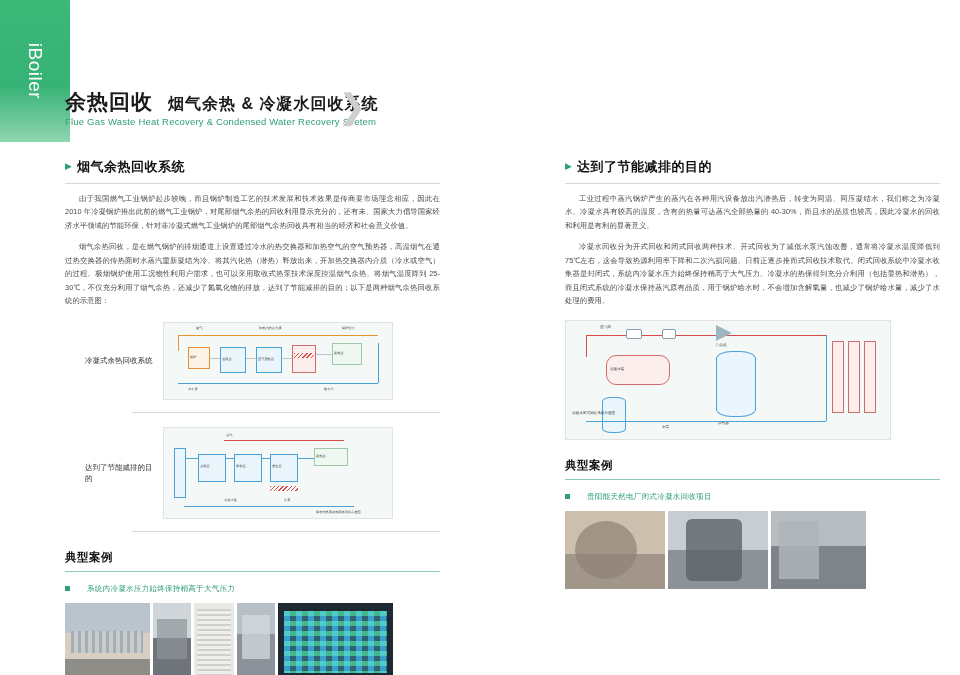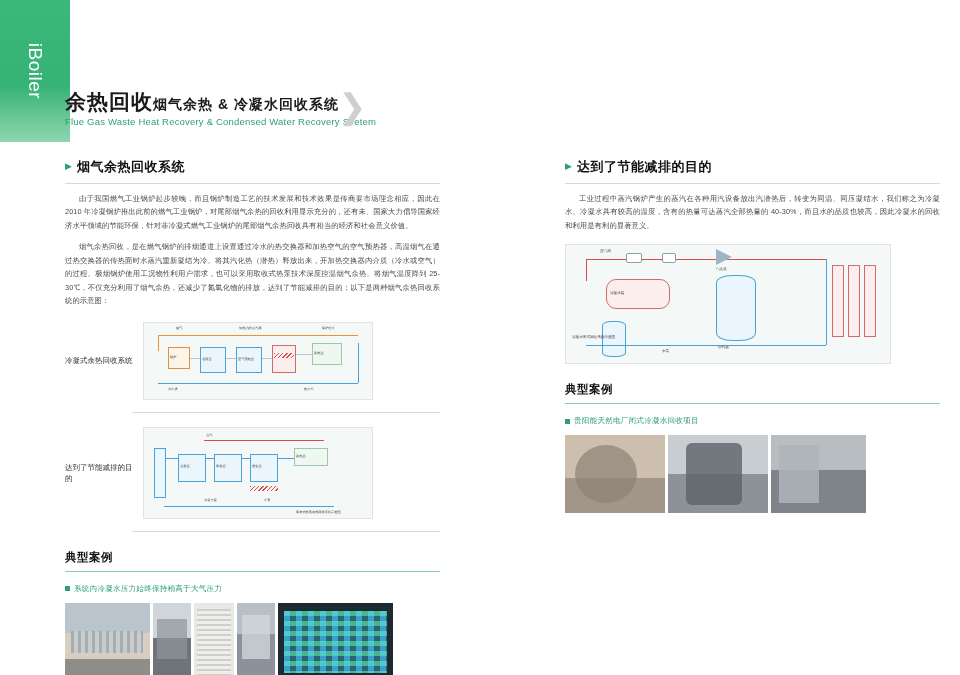--- a/index.html
+++ b/index.html
@@ -22,21 +22,21 @@
   }
   .green-tab .vtext {
     position:absolute; left:50%; top:50%;
     transform:translate(-50%,-50%) rotate(90deg);
     color:#ffffff; font-size:19px; letter-spacing:.5px;
     white-space:nowrap;
   }
   
   .header { position:absolute; left:65px; top:88px; width:420px; }
   .h-title { font-size:21px; color:#1a1a1a; font-weight:bold; letter-spacing:1px; }
-  .h-title .small { font-size:14px; font-weight:bold; }
+  .h-title .small { font-size:16px; font-weight:bold;margin-left:15px; }
   .h-sub {
     font-size:9.5px; color:#2e9f73; letter-spacing:.2px;
   }
   .chev {
     position:absolute; left:338px; top:90px;
     width:24px; height:38px; color:#cfcfcf; font-size:34px;
     line-height:34px; font-family:"Liberation Serif", serif;
   }
   .chev:after{ content:"❯"; }
   
@@ -48,21 +48,21 @@
     color:#2e9f73; font-size:9px; line-height:9px; transform:translateY(-1px);
   }
   .sec-head .t { font-size:13px; font-weight:bold; color:#111; letter-spacing:.5px; }
   .sec-rule { height:1px; background:#d8d8d8; margin-top:7px; }
   .body-p {
     font-size:7.3px; color:#4a4a4a; line-height:1.85;
     text-align:justify; margin-top:8px; letter-spacing:.1px;
   }
   .body-p.indent { text-indent:14px; }
   
-  .diag-row { display:flex; align-items:center; margin-top:14px; }
+  .diag-row { display:flex; align-items:center; margin-top:14px;margin-left:20px; }
   .diag-label {
     width:78px; font-size:7.5px; color:#333; line-height:1.5;
     padding-right:6px; text-align:left;
   }
   .diag-box {
     position:relative; width:230px; height:78px;
     background:#f4f9f7; border:1px solid #e2e2e2; overflow:hidden;
   }
   .diag-box.tall { height:92px; }
   .diag-rule { height:1px; background:#d8d8d8; width:308px; margin:12px 0 0 67px; }
@@ -83,21 +83,21 @@
       repeating-linear-gradient(135deg,#d94c4c 0 1px,transparent 1px 3px);
   }
   .cyl {
     position:absolute; border:0.7px solid #4aa3d8; background:#eaf5fc;
     border-radius:40%/12%;
   }
   
   .case-head { margin-top:18px; }
   .case-t { font-size:11.5px; color:#111; font-weight:bold; letter-spacing:.5px; }
   .case-rule { height:1px; background:#2e9f73; margin-top:6px; opacity:.55; }
-  .case-sub { display:flex; align-items:center; gap:4px; margin-top:12px; }
+  .case-sub { display:flex; align-items:center; gap:17px; margin-top:12px; }
   .case-sub .sq { width:5px; height:5px; background:#2e9f73; }
   .case-sub .st { font-size:7.6px; color:#2e9f73; letter-spacing:.2px; }
   .thumbs { display:flex; gap:3px; margin-top:9px; }
   .thumb { height:78px; position:relative; overflow:hidden; background:#bbb; }
   
   .ph1 { width:85px; background:linear-gradient(180deg,#b9c4cc 0 38%,#d8cfc2 38% 72%,#8e8d88 72% 100%); }
   .ph1:after{ content:""; position:absolute; left:6px; top:28px; width:72px; height:22px;
     background:repeating-linear-gradient(90deg,#9aa6ae 0 3px,#c5ccd2 3px 7px); opacity:.8; }
   .ph2 { width:38px; background:linear-gradient(180deg,#cfd5d8 0 45%,#6f747a 45% 100%); }
   .ph2:after{ content:""; position:absolute; left:4px; top:16px; width:30px; height:40px;
@@ -228,20 +228,21 @@
   </div>
 
   <div class="col right">
     <div class="sec-head">
       <span class="arrow">▶</span>
       <span class="t">达到了节能减排的目的</span>
     </div>
     <div class="sec-rule"></div>
 
     <div class="body-p indent">工业过程中蒸汽锅炉产生的蒸汽在各种用汽设备放出汽潜热后，转变为同温、同压凝结水，我们称之为冷凝水。冷凝水具有较高的温度，含有的热量可达蒸汽全部热量的 40-30%，而且水的品质也较高，因此冷凝水的回收和利用是有利的显著意义。</div>
+    <div class="body-p indent">冷凝水回收分为开式回收和闭式回收两种技术。开式回收为了减低水泵汽蚀改善，通常将冷凝水温度降低到 75℃左右，这会导致热源利用率下降和二次汽损问题。日前正逐步推而式回收技术取代。闭式回收系统中冷凝水收集器是封闭式，系统内冷凝水压力始终保持稍高于大气压力。冷凝水的热保得到充分介利用（包括显热和潜热），而且闭式系统的冷凝水保持蒸汽原有品质，用于锅炉给水时，不会增加含解氧量，也减少了锅炉给水量，减少了水处理的费用。</div>
 
     <div style="position:relative;margin-top:12px;width:326px;height:120px;background:#f4f9f7;border:1px solid #e2e2e2;overflow:hidden;">
       <div class="lbl" style="left:34px;top:4px;font-size:3.6px;">进汽阀</div>
       <div class="lnR" style="left:20px;top:14px;width:240px;height:0.9px;"></div>
       <div class="lnR" style="left:20px;top:14px;width:0.9px;height:22px;"></div>
       <div class="bx" style="left:60px;top:8px;width:16px;height:10px;border-radius:2px;"></div>
       <div class="bx" style="left:96px;top:8px;width:14px;height:10px;border-radius:2px;"></div>
       <div style="position:absolute;left:150px;top:4px;width:0;height:0;border-left:16px solid #9fb6c2;border-top:8px solid transparent;border-bottom:8px solid transparent;"></div>
       <div class="lbl" style="left:150px;top:22px;font-size:3.6px;">汽轮机</div>
       <div class="bxR" style="left:40px;top:34px;width:64px;height:30px;border-radius:10px;"></div>

